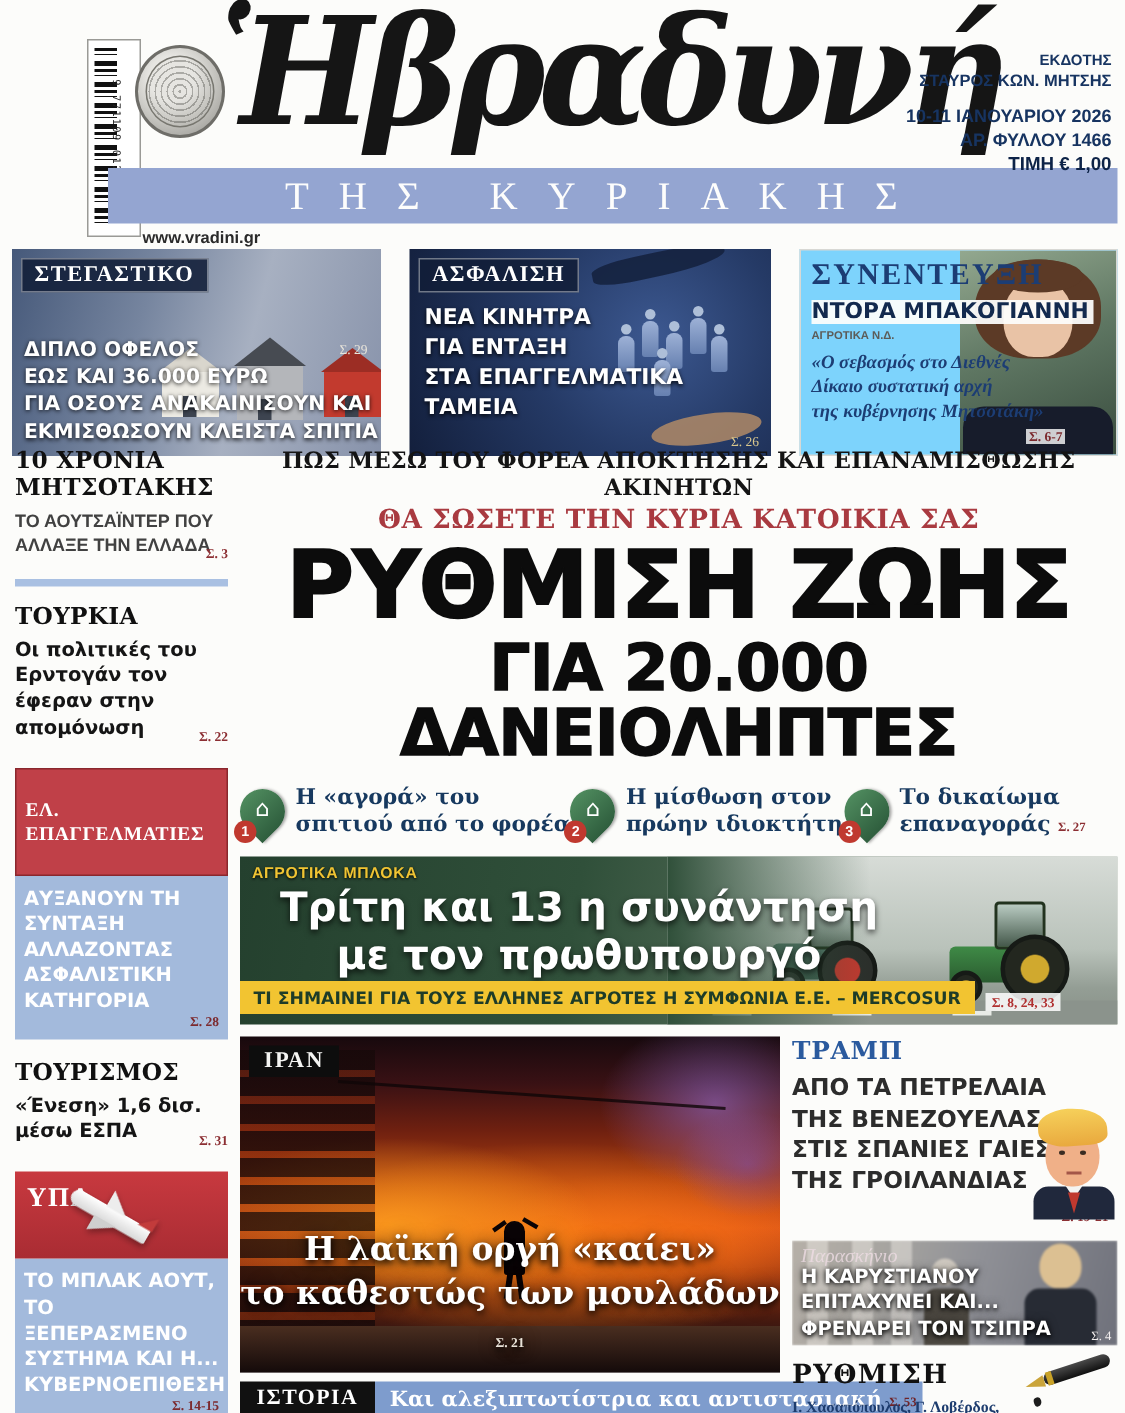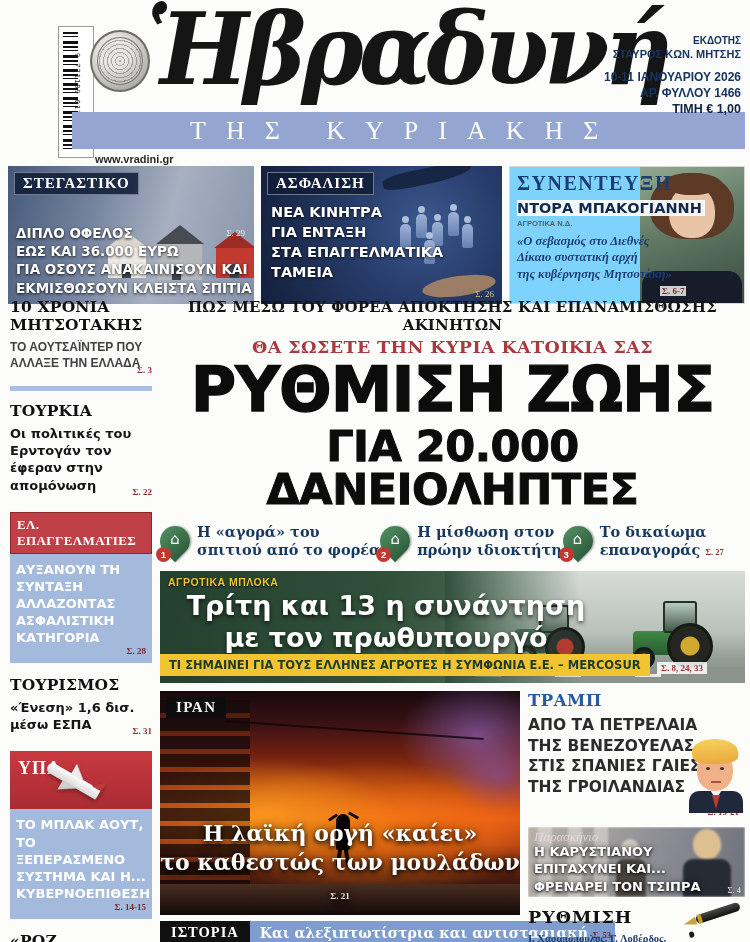--- a/index.html
+++ b/index.html
@@ -24,21 +24,21 @@
   .kyr-band .txt { position:absolute; left:118px; top:4px; color:#fdfdfc; font-family:"Liberation Serif","DejaVu Serif",serif;
       font-size:26px; letter-spacing:20px; white-space:nowrap; }
   .site { position:absolute; left:95px; top:153px; font-size:11px; font-weight:bold; color:#2a2a2a; }
   .pubinfo { position:absolute; right:9px; top:34px; text-align:right; color:#173461; line-height:1.3; }
   .pubinfo .l1 { font-size:10px; font-weight:bold; }
   .pubinfo .l2 { font-size:11px; font-weight:bold; margin-bottom:9px; }
   .pubinfo .l3, .pubinfo .l4 { font-size:12px; font-weight:bold; }
   .pubinfo .l5 { font-size:12.5px; font-weight:bold; color:#0d2347; }
 
   
-  .teasers { position:absolute; left:8px; right:5px; top:166px; height:138px; display:flex; gap:7px; }
+  .teasers { position:absolute; left:8px; right:5px; top:166px; height:138px; display:flex; gap:19px; }
   .teaser { position:relative; overflow:hidden; }
   .t-label { position:absolute; top:6px; left:6px; z-index:4; background:rgba(17,30,56,.88); color:#fff;
       font-family:"Liberation Serif",serif; font-weight:bold; font-size:15px; letter-spacing:1px;
       padding:2px 8px; border:1px solid rgba(255,255,255,.4); }
   .teaser1 { width:246px; background:linear-gradient(105deg,#46597a 0%,#76859f 35%,#a7b0c1 62%,#8792aa 100%); }
   .houses { position:absolute; inset:0; filter:blur(.4px); }
   .house { position:absolute; }
   .h-roof { width:0; height:0; border-left:21px solid transparent; border-right:21px solid transparent; }
   .h-body { width:38px; height:30px; margin-left:2px; position:relative; }
   .h-door { position:absolute; bottom:0; left:14px; width:9px; height:14px; background:#3d4450; }
@@ -83,21 +83,21 @@
   .sidebar { position:absolute; left:10px; top:298px; width:142px; }
   .sb-head { font-family:"DejaVu Serif","Liberation Serif",serif; font-weight:bold; font-size:15.5px;
       color:#101010; line-height:1.15; letter-spacing:.2px; }
   .sb-body-gray { margin-top:5px; font-size:12px; font-weight:bold; color:#414141; line-height:1.4; }
   .sb-body-black { margin-top:5px; font-family:"DejaVu Sans",sans-serif; font-size:13px; font-weight:bold; color:#151515; line-height:1.32; }
   .pageref { font-family:"Liberation Serif",serif; font-size:9px; color:#8c2f33; font-weight:bold; }
   .sb-pg { text-align:right; margin-top:-13px; }
   .sb-div { height:5px; background:#a9c0e2; margin:9px 0 11px 0; }
   .sb-gap { height:13px; }
   .sb-redbox { background:#c04048; border:1px solid #8a272d; color:#fff; font-family:"Liberation Serif",serif;
-      font-weight:bold; font-size:13px; letter-spacing:.4px; padding:4px 6px; }
+      font-weight:bold; font-size:13px; letter-spacing:.4px; padding:19px 6px; }
   .sb-bluebox { background:#a3badc; color:#fff; font-family:"DejaVu Sans",sans-serif; font-weight:bold;
       font-size:13px; line-height:1.32; padding:7px 6px 5px 6px; }
   .sb-bluebox .pageref { color:#7c2a2e; display:block; text-align:right; }
   .sb-ypa-red { position:relative; height:58px; background:linear-gradient(#c8393f,#a92c33); }
   .sb-ypa-red .ypa-label { position:absolute; left:8px; top:7px; color:#fff; font-family:"Liberation Serif",serif;
       font-weight:bold; font-size:18px; letter-spacing:1px; }
   .plane { position:absolute; left:34px; top:24px; transform:rotate(30deg); z-index:5; filter:drop-shadow(1px 2px 2px rgba(0,0,0,.35)); }
   .plane .fus { width:58px; height:11px; background:linear-gradient(#ffffff,#d8d8d8); border-radius:7px 2px 2px 7px; }
   .plane .tail { position:absolute; right:-1px; top:-9px; width:0; height:0; border-left:11px solid transparent; border-bottom:10px solid #c23b3b; }
   .plane .wt { position:absolute; left:24px; top:-11px; width:0; height:0; border-right:15px solid transparent; border-bottom:12px solid #ededed; }

